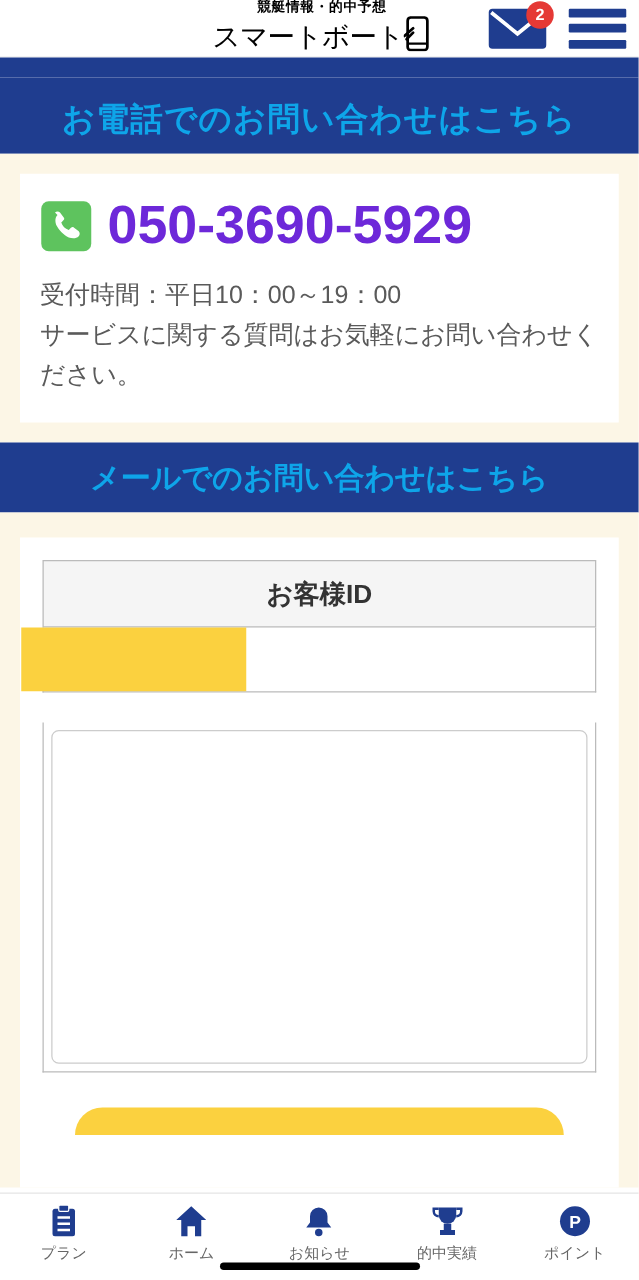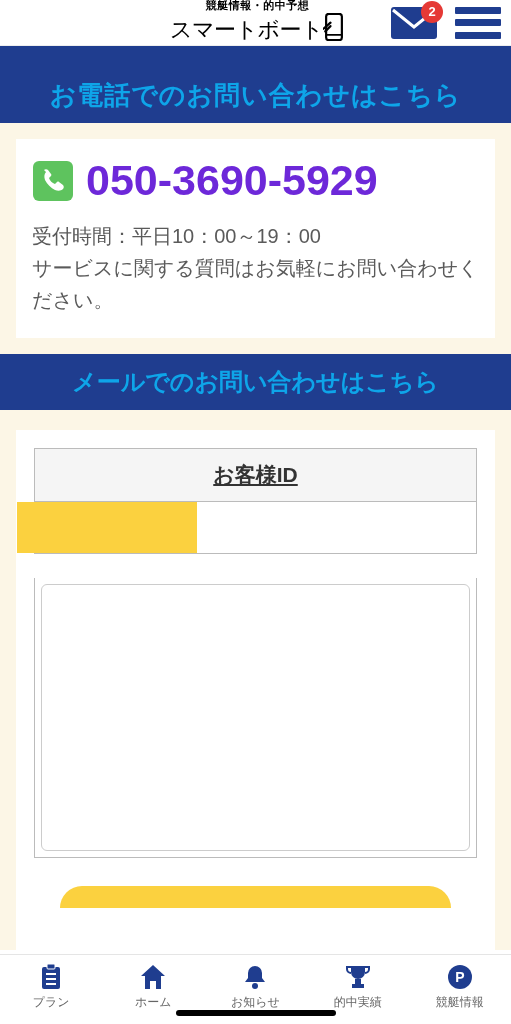--- a/index.html
+++ b/index.html
@@ -124,21 +124,20 @@
     position: relative;
   }
   .field-label {
     background: #f5f5f5;
     border: 1px solid #bbb;
     text-align: center;
     font-weight: 700;
     font-size: 21px;
     padding: 12px 8px;
     color: #333;
-    text-decoration: underline;
   }
   .field-input-row {
     border: 1px solid #bbb;
     border-top: none;
     height: 52px;
     display: flex;
     align-items: stretch;
     position: relative;
     margin-bottom: 24px;
   }
@@ -301,16 +300,16 @@
         <rect x="12" y="16" width="6" height="5" fill="#1f3d8f"></rect>
         <rect x="9" y="21" width="12" height="4" fill="#1f3d8f"></rect>
       </svg>
     <span class="lbl">的中実績</span>
   </div>
   <div class="nav-item">
     <svg viewBox="0 0 30 28">
         <circle cx="15" cy="14" r="12" fill="#1f3d8f"></circle>
         <text x="15" y="19" text-anchor="middle" font-size="14" font-weight="900" fill="#fff">P</text>
       </svg>
-    <span class="lbl">競艇情報</span>
+    <span class="lbl">ポイント</span>
   </div>
   <div class="home-indicator"></div>
 </div>
 
 </body></html>

